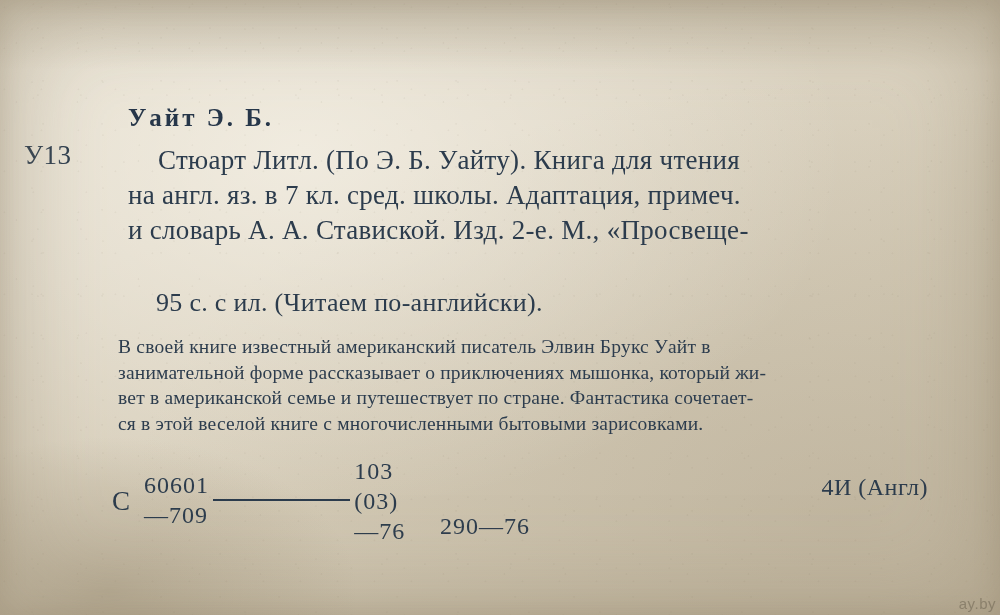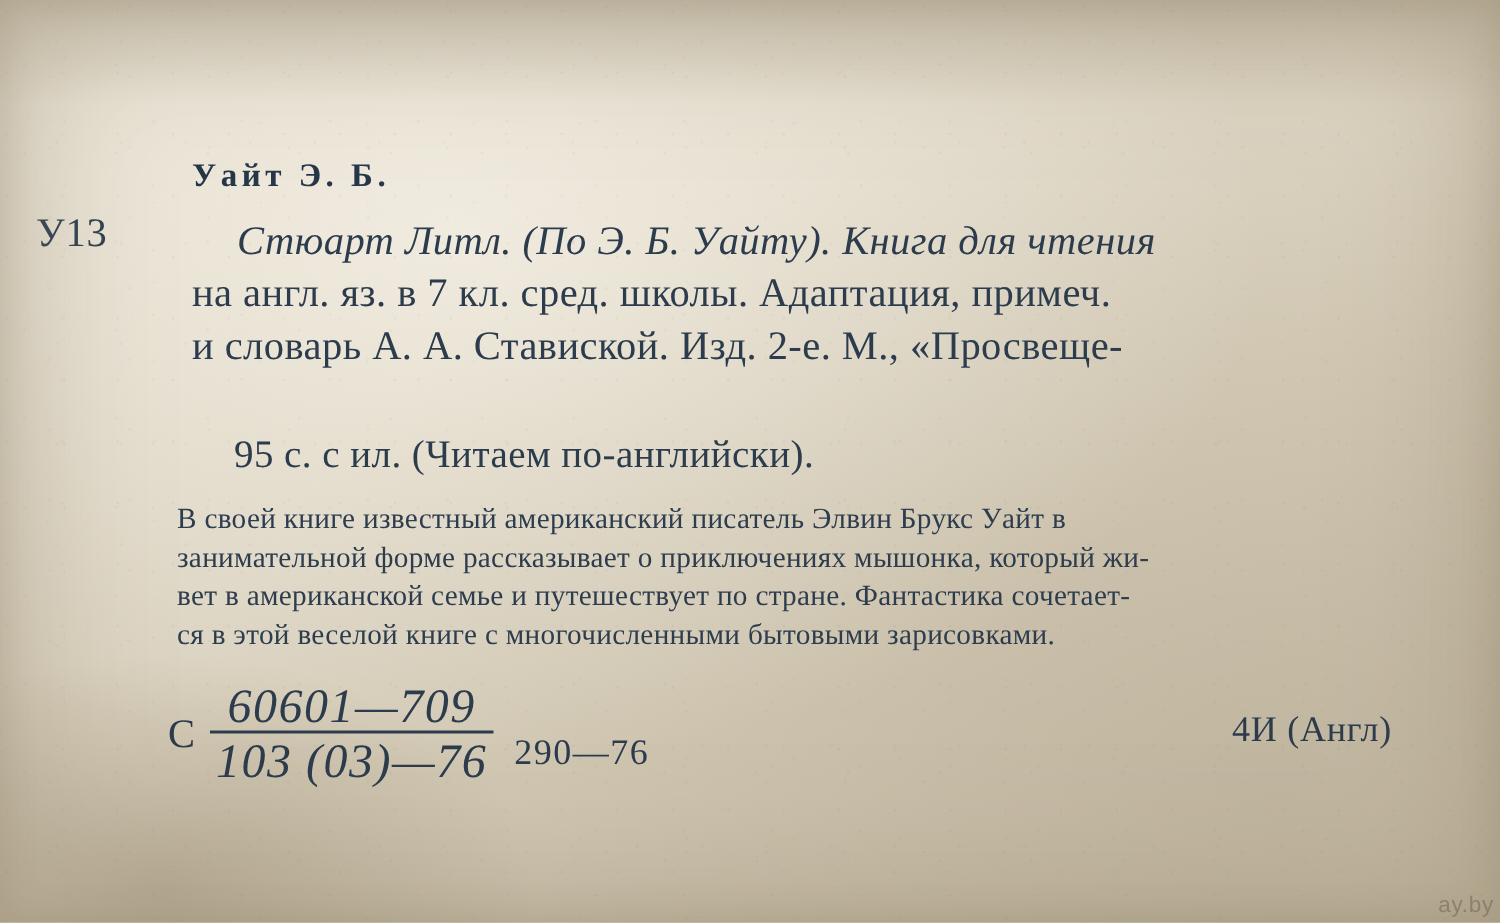--- a/index.html
+++ b/index.html
@@ -82,37 +82,37 @@
     top: 140px;
     font-size: 27px;
     letter-spacing: 0.5px;
     color: #2f3f50;
   }
 
   .author {
     position: absolute;
     left: 128px;
     top: 104px;
-    font-size: 22px;
+    font-size: 25px;
     font-weight: bold;
     letter-spacing: 3px;
     color: #27374a;
   }
 
   .titleblock {
     position: absolute;
     left: 128px;
     top: 143px;
     width: 820px;
     font-size: 27px;
     line-height: 35px;
     letter-spacing: 0.3px;
     color: #2c3c4d;
   }
-  .titleblock .l1 { text-indent: 30px; font-style: italic; }
+  .titleblock .l1 { text-indent: 30px; }
 
   .pages {
     position: absolute;
     left: 128px;
     top: 288px;
     font-size: 26px;
     letter-spacing: 0.3px;
     color: #2c3c4d;
     text-indent: 28px;
     width: 700px;
@@ -140,26 +140,25 @@
     align-items: center;
     color: #2c3c4d;
   }
   .imprint .cletter {
     font-size: 27px;
     margin-right: 10px;
     padding-top: 2px;
   }
   .fraction {
     display: inline-flex;
-    flex-direction: column;
+    flex-direction: row;
     align-items: center;
-    font-size: 32px;
+    font-size: 24px;
     letter-spacing: 1px;
     line-height: 30px;
-    font-style: italic;
   }
   .fraction .num { padding: 0 4px 1px 4px; }
   .fraction .bar {
     width: 100%;
     height: 2px;
     background: #2c3c4d;
     margin: 1px 0 2px 0;
   }
   .fraction .den { padding: 1px 4px 0 4px; }
   .imprint .code {

